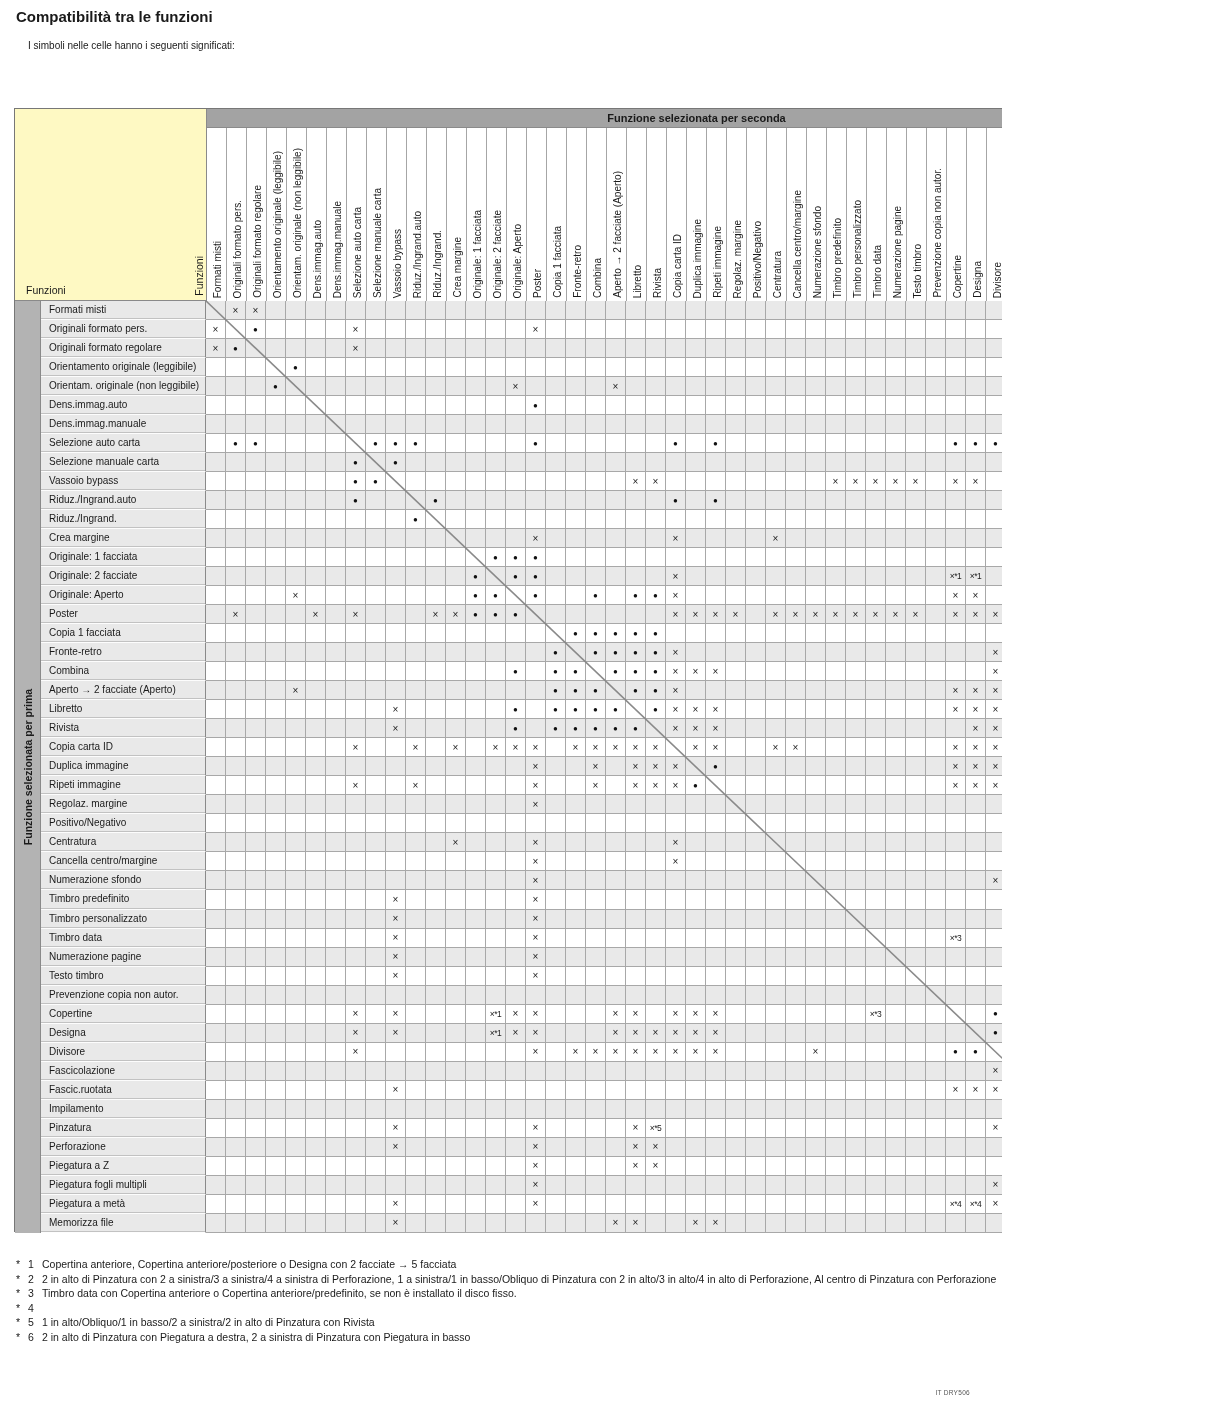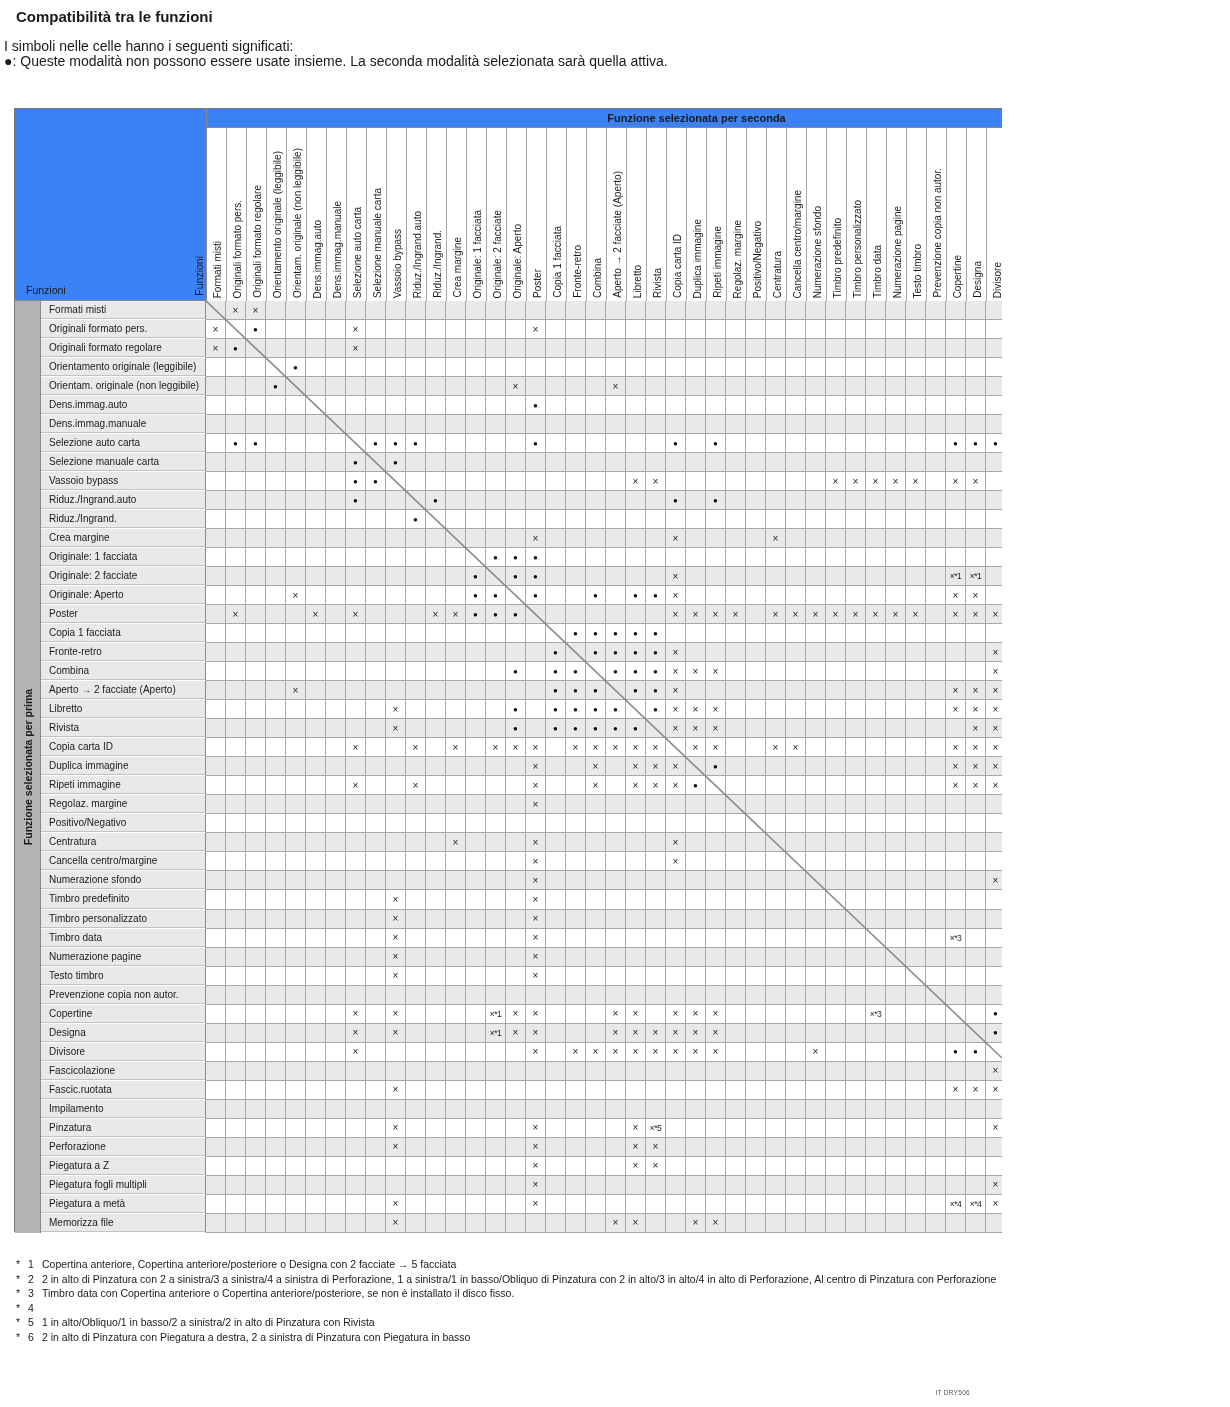--- a/index.html
+++ b/index.html
@@ -2,29 +2,29 @@
 <html><head>
 <meta charset="utf-8">
 <style>
   * { margin:0; padding:0; box-sizing:border-box; }
   html,body { background:#fff; }
   .page {
     position:relative; width:1002px; height:1407px; background:#fff;
     font-family:"Liberation Sans", sans-serif; color:#1a1a1a; overflow:hidden;text-decoration:underline;
   }
   .title { position:absolute; left:16px; top:8px; font-size:15px; font-weight:bold; }
-  .legend { position:absolute; left:4px; top:39px; font-size:14px; line-height:14.6px; }
+  .legend { position:absolute; left:28px; top:39px; font-size:10px; line-height:14.6px;text-align:center; }
   
   .tbl { position:absolute; left:14px; top:108px; width:1172px; height:1124px; border:1px solid #777; }
   .axis-top {
     position:absolute; left:191px; top:0; width:980px; height:19px;
-    background:#3b82f6; border-left:1px solid #8a8a8a; border-bottom:1px solid #8a8a8a;
+    background:#a3a3a3; border-left:1px solid #8a8a8a; border-bottom:1px solid #8a8a8a;
     font-size:11px; font-weight:bold; display:flex; align-items:center; justify-content:center;
   }
-  .corner { position:absolute; left:0; top:0; width:191px; height:192px; background:#3b82f6; border-bottom:1px solid #8a8a8a; }
+  .corner { position:absolute; left:0; top:0; width:191px; height:192px; background:#fef9c3; border-bottom:1px solid #8a8a8a; }
   .corner .c-rows { position:absolute; left:11px; bottom:4px; font-size:10.5px; }
   .corner .c-cols {
     position:absolute; right:1px; bottom:4px; font-size:10.5px; white-space:nowrap;
     writing-mode:vertical-rl; transform:rotate(180deg);
   }
   .collabels { position:absolute; left:191px; top:19px; width:980px; height:173px; display:flex; }
   .clabel {
     position:relative; width:20px; height:173px; background:#fff;
     border-left:1px solid #a6a6a6; overflow:hidden;
   }
@@ -66,21 +66,20 @@
   .fnote .num  { width:14px; }
   .pagecode { position:absolute; right:32px; top:1389px; font-size:6.5px; color:#555; letter-spacing:0.3px; }
 </style>
 </head>
 <body>
 
 <div class="page">
   <div class="title">Compatibilità tra le funzioni</div>
   <div class="legend">
       <div>I simboli nelle celle hanno i seguenti significati:</div>
-      <div>●: Queste modalità non possono essere usate insieme. La seconda modalità selezionata sarà quella attiva.</div>
     </div>
 
   <div class="tbl">
     <div class="axis-top">Funzione selezionata per seconda</div>
     <div class="corner">
       <span class="c-rows">Funzioni</span>
       <span class="c-cols">Funzioni</span>
     </div>
     <div class="collabels">
         <div class="clabel">
@@ -3461,21 +3460,21 @@
         <span>Copertina anteriore, Copertina anteriore/posteriore o Designa con 2 facciate → 5 facciata</span>
       </div>
       <div class="fnote">
         <span class="star">*</span>
         <span class="num">2</span>
         <span>2 in alto di Pinzatura con 2 a sinistra/3 a sinistra/4 a sinistra di Perforazione, 1 a sinistra/1 in basso/Obliquo di Pinzatura con 2 in alto/3 in alto/4 in alto di Perforazione, Al centro di Pinzatura con Perforazione</span>
       </div>
       <div class="fnote">
         <span class="star">*</span>
         <span class="num">3</span>
-        <span>Timbro data con Copertina anteriore o Copertina anteriore/posteriore, se non è installato il disco fisso.</span>
+        <span>Timbro data con Copertina anteriore o Copertina anteriore/predefinito, se non è installato il disco fisso.</span>
       </div>
       <div class="fnote">
         <span class="star">*</span>
         <span class="num">4</span>
       </div>
       <div class="fnote">
         <span class="star">*</span>
         <span class="num">5</span>
         <span>1 in alto/Obliquo/1 in basso/2 a sinistra/2 in alto di Pinzatura con Rivista</span>
       </div>

